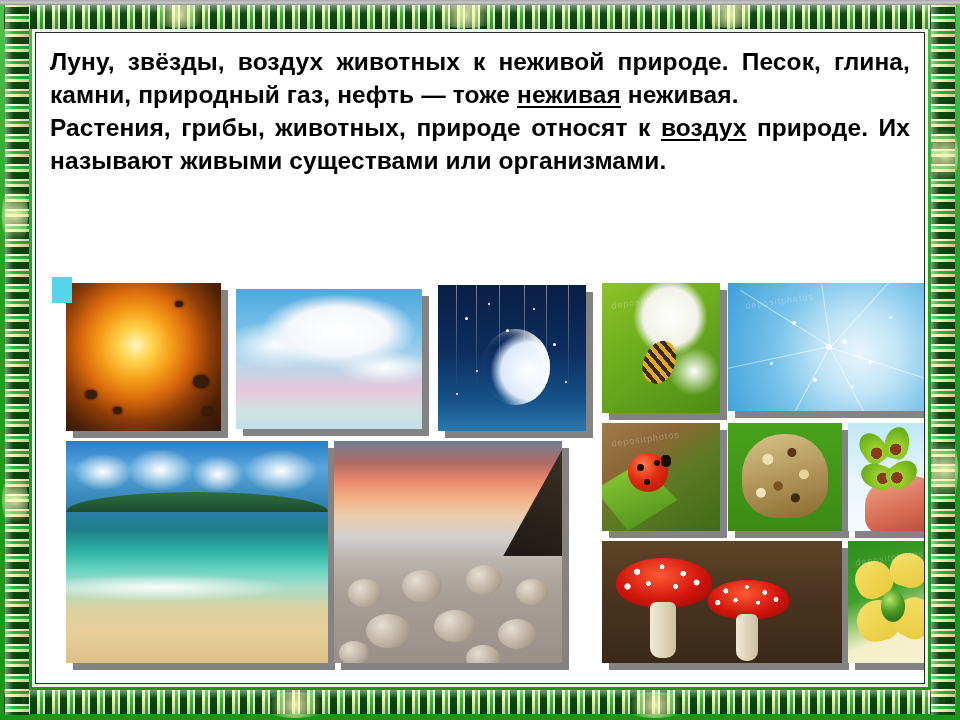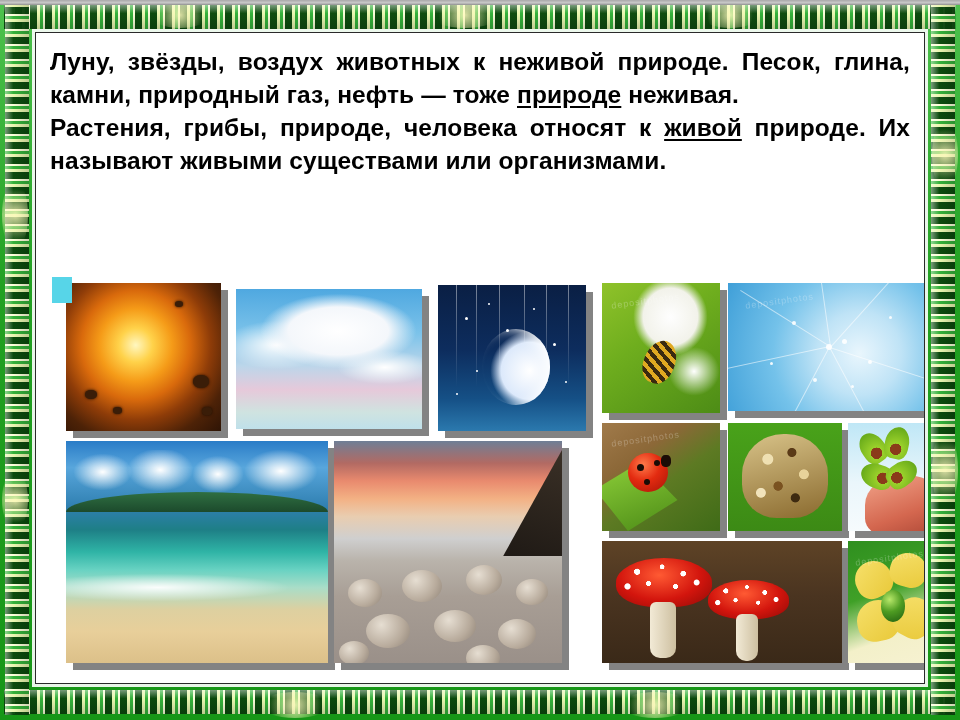--- a/index.html
+++ b/index.html
@@ -287,22 +287,22 @@
     <div class="glint" style="left:2px;top:470px;width:26px;height:60px;"></div>
     <div class="glint" style="right:2px;top:120px;width:26px;height:70px;"></div>
     <div class="glint" style="right:2px;top:430px;width:26px;height:80px;"></div>
     <div class="glint" style="left:260px;bottom:2px;width:70px;height:26px;"></div>
     <div class="glint" style="left:620px;bottom:2px;width:70px;height:26px;"></div>
   </div>
 
   <div class="panel">
 
     <div class="textblock">
-      <p><span>Луну, звёзды, воздух животных к неживой природе. Песок, глина, камни, природный газ, нефть — тоже </span><span class="u">природе</span><span> неживая.</span></p>
-      <p class="p2"><span>Растения, грибы, природе, человека относят к </span><span class="u">живой</span><span> природе. Их называют живыми  существами или организмами.</span></p>
+      <p><span>Луну, звёзды, воздух животных к неживой природе. Песок, глина, камни, природный газ, нефть — тоже </span><span class="u">неживая</span><span> неживая.</span></p>
+      <p class="p2"><span>Растения, грибы, животных, природе относят к </span><span class="u">воздух</span><span> природе. Их называют живыми  существами или организмами.</span></p>
     </div>
 
     <div class="collage">
 
       <div class="cyan-sliver"></div>
 
       <div class="tile art-sun" style="left:16px;top:12px;width:155px;height:148px;">
         <div class="rock" style="left:12%;top:72%;width:12px;height:9px;"></div>
         <div class="rock" style="left:30%;top:84%;width:9px;height:7px;"></div>
         <div class="rock" style="left:82%;top:62%;width:16px;height:13px;"></div>

